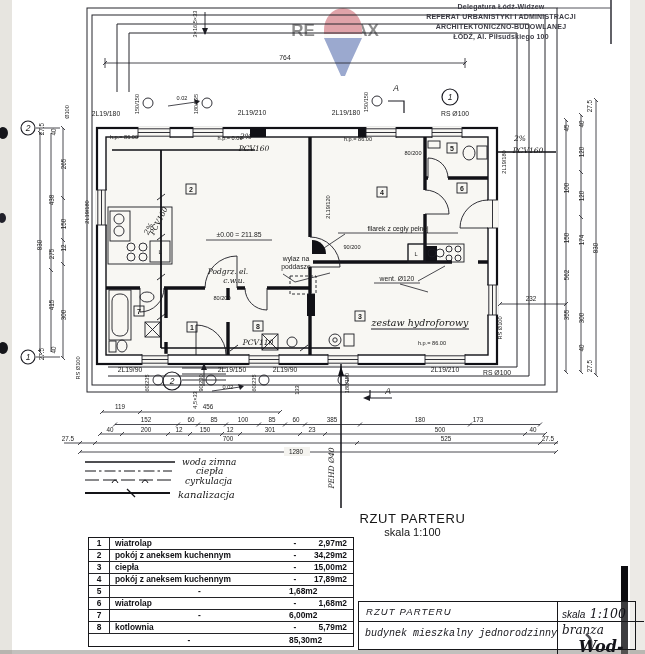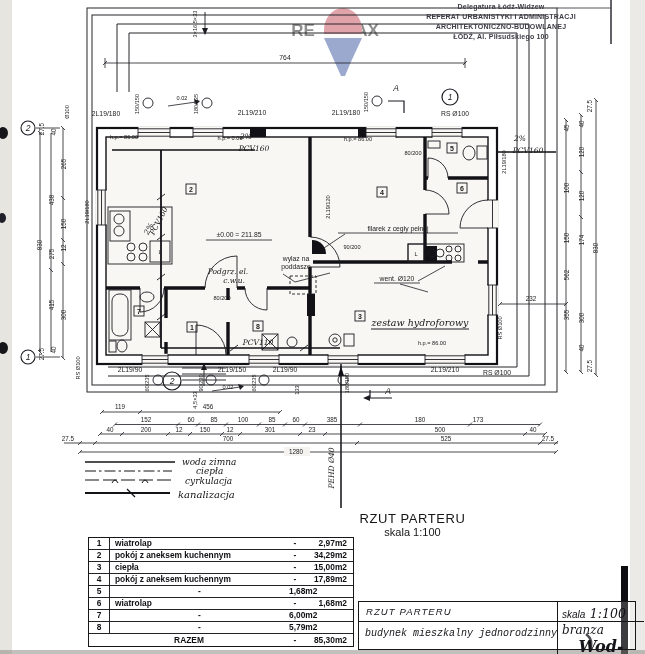--- a/index.html
+++ b/index.html
@@ -503,25 +503,25 @@
         <span class="tdash">-</span>
         <span class="tarea">1,68m2</span>
       </div>
   <div class="trow">
         <span class="tno">7</span>
         <span class="tdash">-</span>
         <span class="tarea">6,00m2</span>
       </div>
   <div class="trow">
         <span class="tno">8</span>
+        <span class="tname">kotlownia</span>
         <span class="tdash">-</span>
         <span class="tarea">5,79m2</span>
       </div>
   <div class="trow total">
-        <span class="tname">RAZEM</span>
         <span class="tdash">-</span>
         <span class="tarea">85,30m2</span>
       </div>
 </div>
 
 <div id="tblock" class="abs">
   <div class="lcol">
     <div class="lt">RZUT PARTERU</div>
     <div class="lb">budynek mieszkalny jednorodzinny</div>
   </div>

